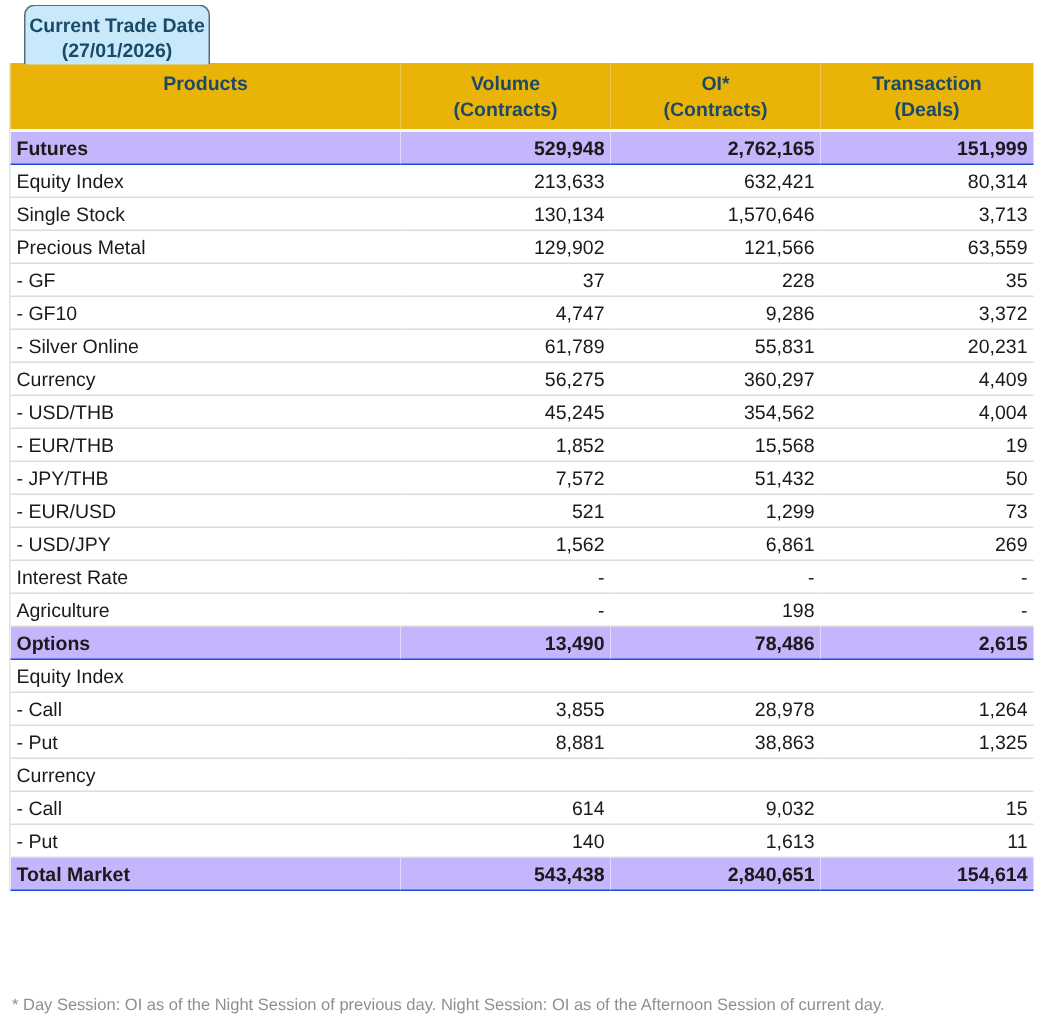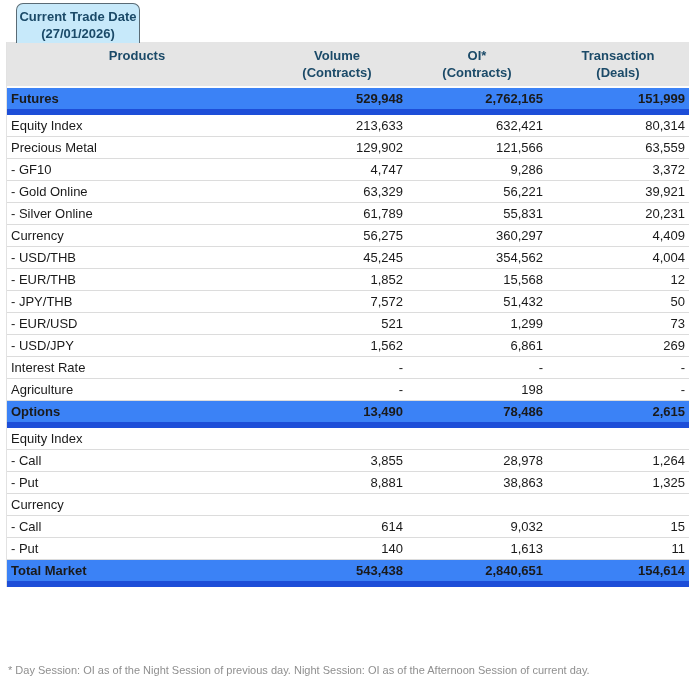--- a/index.html
+++ b/index.html
@@ -41,44 +41,44 @@
     z-index: 1;
   }
   table {
     width: 100%;
     border-collapse: collapse;
     table-layout: fixed;
     font-size: 13px;
     color: #1a1a1a;
   }
   thead th {
-    background: #e5e5e5;
+    background: #eab308;
     color: #1b4a68;
     font-weight: bold;
     font-size: 13px;
     line-height: 17px;
     padding: 5px 4px;
     text-align: center;
     vertical-align: top;
     border-bottom: 2px solid #fdfdfd;
   }
   thead th span { display: block; min-height: 17px; }
   tbody td {
     padding: 3px 4px;
     height: 22px;
     border-bottom: 1px solid #dcdcdc;
     white-space: nowrap;
     overflow: hidden;
   }
   tbody td.label { text-align: left; padding-left: 4px; }
   tbody td.num   { text-align: right; padding-right: 4px; }
   tr.section td {
-    background: #3b82f6;
+    background: #c4b5fd;
     font-weight: bold;
-    border-bottom: 6px solid #1d4ed8;
+    border-bottom: 1px solid #1d4ed8;
   }
 
   
   .footnote {
     position: absolute;
     left: 6px; top: 663px;
     width: 682px;
     font-size: 11px;
     color: #8f8f8f;
     padding-left: 2px;
@@ -130,38 +130,44 @@
             <td class="num">2,762,165</td>
             <td class="num">151,999</td>
           </tr>
           <tr class="item">
             <td class="label">Equity Index</td>
             <td class="num">213,633</td>
             <td class="num">632,421</td>
             <td class="num">80,314</td>
           </tr>
           <tr class="item">
+            <td class="label">Single Stock</td>
+            <td class="num">130,134</td>
+            <td class="num">1,570,646</td>
+            <td class="num">3,713</td>
+          </tr>
+          <tr class="item">
             <td class="label">Precious Metal</td>
             <td class="num">129,902</td>
             <td class="num">121,566</td>
             <td class="num">63,559</td>
           </tr>
           <tr class="item">
+            <td class="label">- GF</td>
+            <td class="num">37</td>
+            <td class="num">228</td>
+            <td class="num">35</td>
+          </tr>
+          <tr class="item">
             <td class="label">- GF10</td>
             <td class="num">4,747</td>
             <td class="num">9,286</td>
             <td class="num">3,372</td>
           </tr>
           <tr class="item">
-            <td class="label">- Gold Online</td>
-            <td class="num">63,329</td>
-            <td class="num">56,221</td>
-            <td class="num">39,921</td>
-          </tr>
-          <tr class="item">
             <td class="label">- Silver Online</td>
             <td class="num">61,789</td>
             <td class="num">55,831</td>
             <td class="num">20,231</td>
           </tr>
           <tr class="item">
             <td class="label">Currency</td>
             <td class="num">56,275</td>
             <td class="num">360,297</td>
             <td class="num">4,409</td>
@@ -169,21 +175,21 @@
           <tr class="item">
             <td class="label">- USD/THB</td>
             <td class="num">45,245</td>
             <td class="num">354,562</td>
             <td class="num">4,004</td>
           </tr>
           <tr class="item">
             <td class="label">- EUR/THB</td>
             <td class="num">1,852</td>
             <td class="num">15,568</td>
-            <td class="num">12</td>
+            <td class="num">19</td>
           </tr>
           <tr class="item">
             <td class="label">- JPY/THB</td>
             <td class="num">7,572</td>
             <td class="num">51,432</td>
             <td class="num">50</td>
           </tr>
           <tr class="item">
             <td class="label">- EUR/USD</td>
             <td class="num">521</td>

